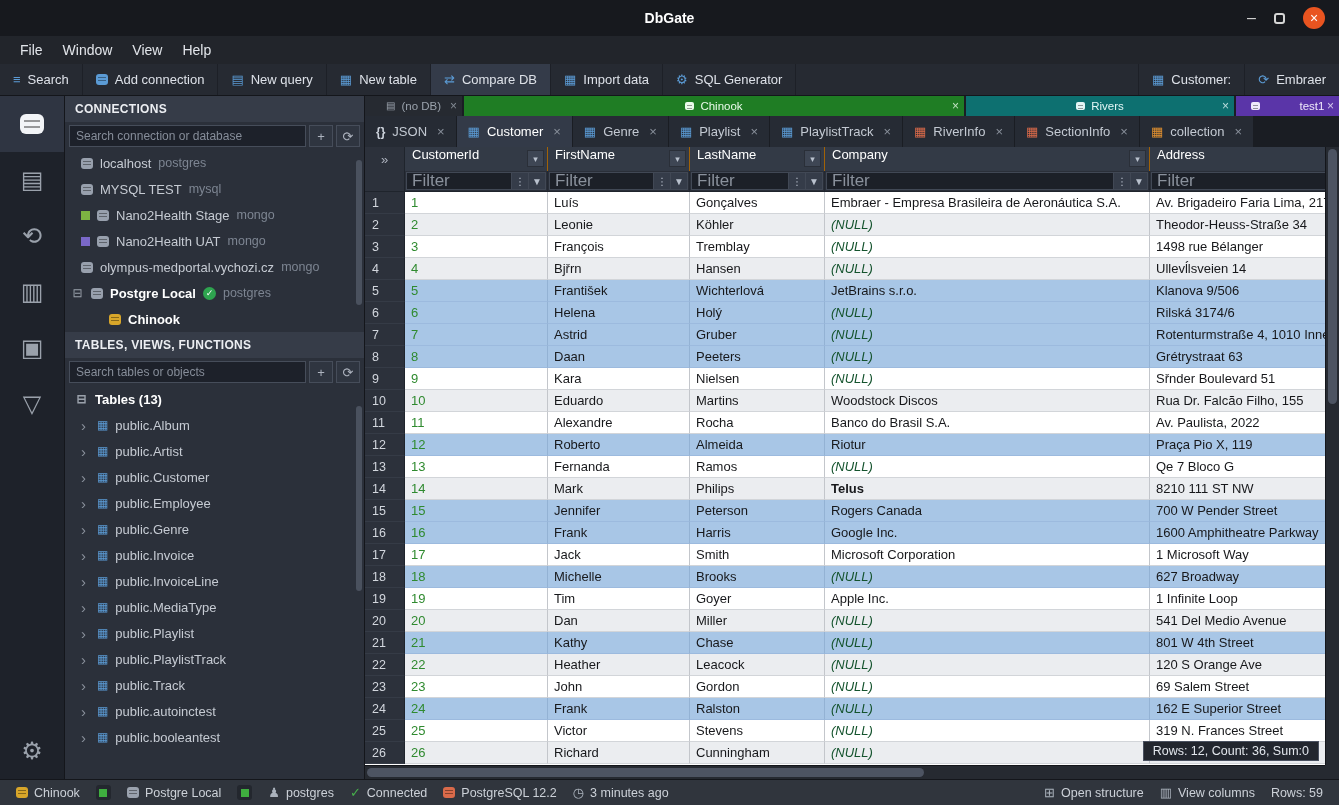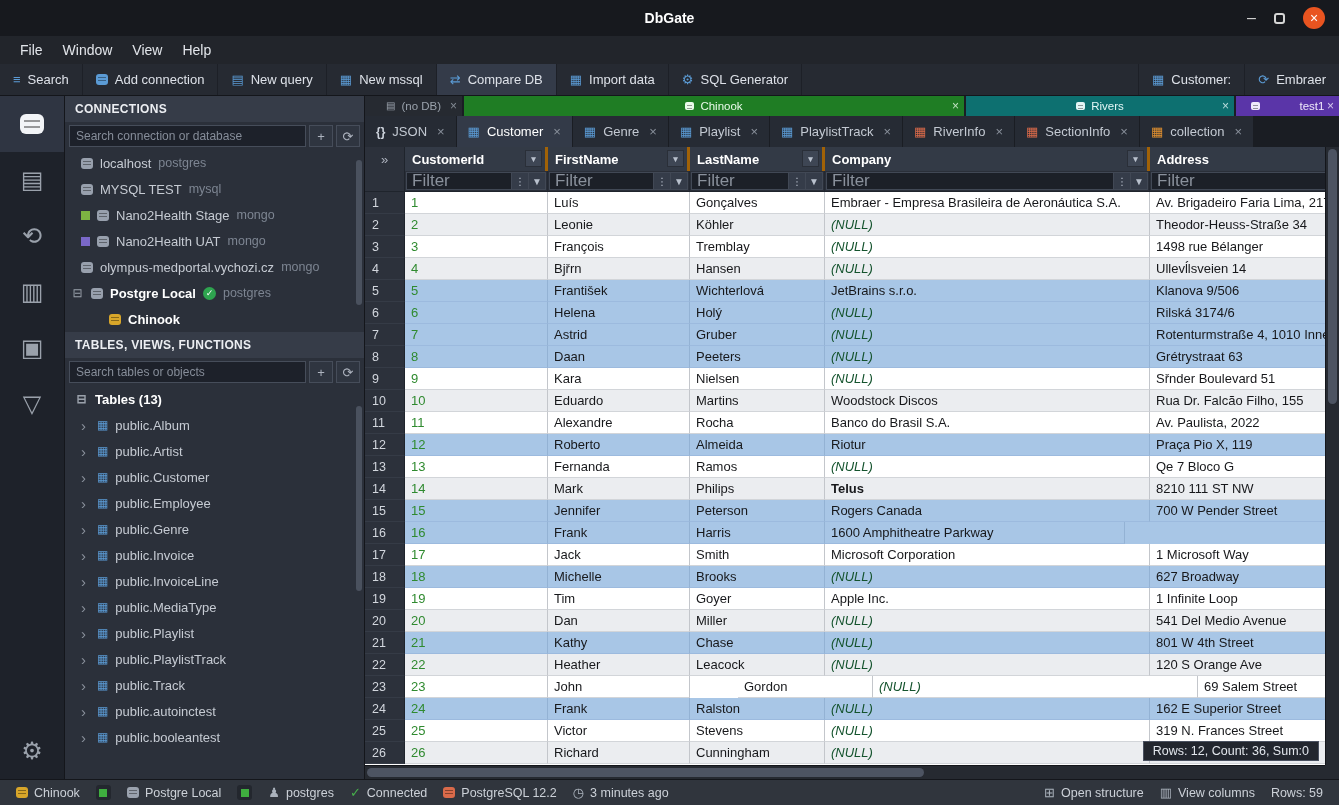--- a/index.html
+++ b/index.html
@@ -75,21 +75,21 @@
   .tab.active{background:#333a48;color:#fff}
   .tab .close{color:#8a919c;font-size:13px;margin-left:3px}
   .tab .ticon{font-size:13px}
   .tab .jicon{font-weight:bold;font-size:12px}
 
   
   .gridwrap{flex:1;position:relative;min-height:0;background:#20242b;overflow:hidden}
   .grid{position:absolute;left:0;top:0;right:14px;bottom:14px;overflow:hidden;background:#fff}
   .hrow{height:24px;display:flex;background:#333a46}
   .corner{width:40px;flex:0 0 40px;background:#2c313b;border-right:1px solid #1f242c;color:#aeb4bf;display:flex;align-items:center;justify-content:center;font-size:13px}
-  .hcell{position:relative;display:flex;align-items:center;padding:0 7px;color:#fff;font-weight:bold;font-size:13px;border-right:3px solid #a16207;flex:0 0 auto;overflow:hidden}
+  .hcell{position:relative;display:flex;align-items:flex-start;padding:0 7px;color:#fff;font-weight:normal;font-size:13px;border-right:1px solid #a16207;flex:0 0 auto;overflow:hidden}
   .hcell .dd{position:absolute;right:3px;top:3px;width:17px;height:17px;background:#3e4654;border:1px solid #2a2f38;color:#b9c1cd;font-size:9px;display:flex;align-items:center;justify-content:center}
   .frow{height:21px;display:flex;background:#2a2f39;border-bottom:1px solid #1f242c}
   .fgut{width:40px;flex:0 0 40px;background:#2c313b;border-right:1px solid #1f242c}
   .fcell{display:flex;align-items:stretch;border-right:1px solid #232832;flex:0 0 auto;padding:1px;overflow:hidden}
   .fcell input{flex:1;min-width:0;background:#1c2028;border:1px solid #414855;color:#cfd3da;font-size:17px;padding:0 5px;font-family:inherit}
   .fcell input::placeholder{color:#8a919c}
   .fbtn{width:17px;flex:0 0 17px;background:#353c49;border:1px solid #414855;border-left:none;color:#b9c1cd;font-size:10px;display:flex;align-items:center;justify-content:center}
   .drow{height:22px;display:flex;background:#fff}
   .drow.even{background:#ebedf0}
   .drow.sel{background:#a8c6e6}
@@ -142,21 +142,21 @@
         <div class="tool">
           <span class="icon-db"></span>
           <span>Add connection</span>
         </div>
         <div class="tool">
           <span class="glyph">▤</span>
           <span>New query</span>
         </div>
         <div class="tool">
           <span class="glyph">▦</span>
-          <span>New mssql</span>
+          <span>New table</span>
         </div>
         <div class="tool active">
           <span class="glyph">⇄</span>
           <span>Compare DB</span>
         </div>
         <div class="tool">
           <span class="glyph">▦</span>
           <span>Import data</span>
         </div>
         <div class="tool">
@@ -566,20 +566,21 @@
               <div class="dcell" style="width: 142px;">Jennifer</div>
               <div class="dcell" style="width: 135px;">Peterson</div>
               <div class="dcell" style="width: 325px;">Rogers Canada</div>
               <div class="dcell" style="width: 300px;">700 W Pender Street</div>
             </div>
             <div class="drow sel">
               <div class="gut">16</div>
               <div class="dcell num" style="width: 143px;">16</div>
               <div class="dcell" style="width: 142px;">Frank</div>
               <div class="dcell" style="width: 135px;">Harris</div>
+              <div class="dcell" style="width: 325px;">Google Inc.</div>
               <div class="dcell" style="width: 300px;">1600 Amphitheatre Parkway</div>
             </div>
             <div class="drow">
               <div class="gut">17</div>
               <div class="dcell num" style="width: 143px;">17</div>
               <div class="dcell" style="width: 142px;">Jack</div>
               <div class="dcell" style="width: 135px;">Smith</div>
               <div class="dcell" style="width: 325px;">Microsoft Corporation</div>
               <div class="dcell" style="width: 300px;">1 Microsoft Way</div>
             </div>
@@ -620,21 +621,21 @@
               <div class="dcell num" style="width: 143px;">22</div>
               <div class="dcell" style="width: 142px;">Heather</div>
               <div class="dcell" style="width: 135px;">Leacock</div>
               <div class="dcell null" style="width: 325px;">(NULL)</div>
               <div class="dcell" style="width: 300px;">120 S Orange Ave</div>
             </div>
             <div class="drow">
               <div class="gut">23</div>
               <div class="dcell num" style="width: 143px;">23</div>
               <div class="dcell" style="width: 142px;">John</div>
-              <div class="dcell" style="width: 135px; margin-left: 48px;">Gordon</div>
+              <div class="dcell" style="width: 135px;">Gordon</div>
               <div class="dcell null" style="width: 325px;">(NULL)</div>
               <div class="dcell" style="width: 300px;">69 Salem Street</div>
             </div>
             <div class="drow sel">
               <div class="gut">24</div>
               <div class="dcell num" style="width: 143px;">24</div>
               <div class="dcell" style="width: 142px;">Frank</div>
               <div class="dcell" style="width: 135px;">Ralston</div>
               <div class="dcell null" style="width: 325px;">(NULL)</div>
               <div class="dcell" style="width: 300px;">162 E Superior Street</div>

